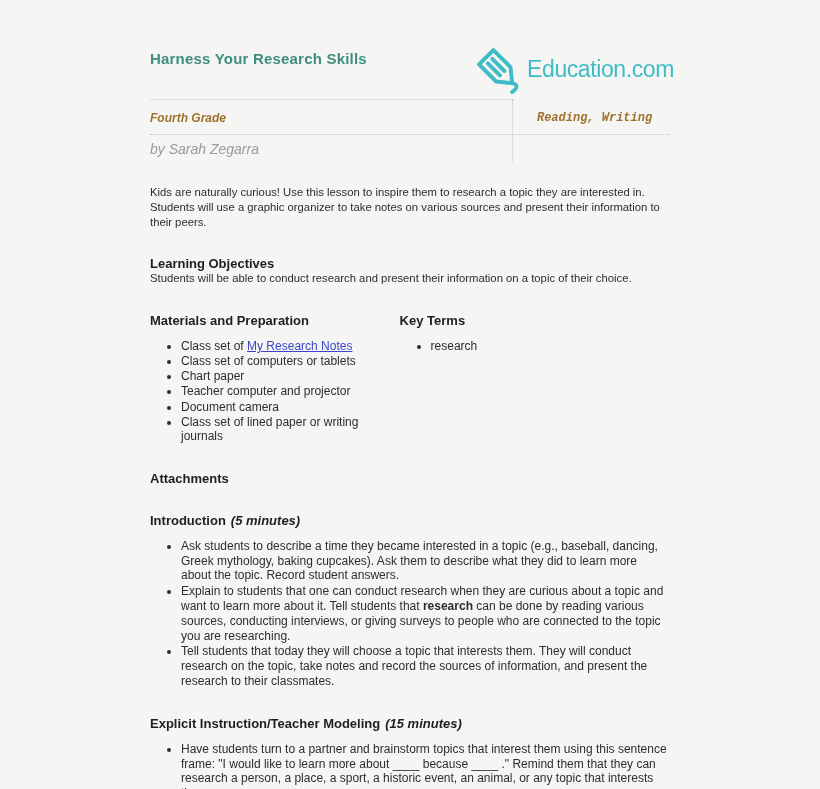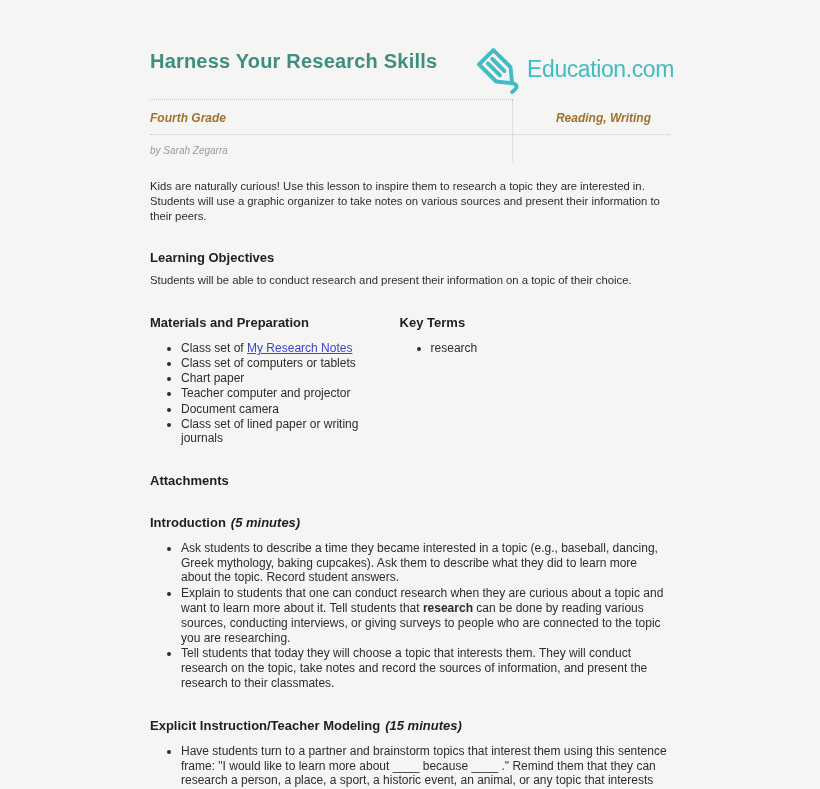--- a/index.html
+++ b/index.html
@@ -12,52 +12,52 @@
   }
   .page{width:520px;margin:0 auto;padding-top:40px;}
 
   
   .hdr-top{position:relative;height:50px;}
   .hdr-top::after{
     content:"";position:absolute;left:0;bottom:0;width:69.8%;
     border-bottom:1px dotted #c6c6c6;
   }
   .doc-title{
-    margin:10px 0 0;font-size:20px;font-weight:bold;
+    margin:10px 0 0;font-size:15px;font-weight:bold;
     color:#3f8e7d;letter-spacing:.2px;
   }
   .logo{
     position:absolute;right:-4px;top:-4px;
     display:flex;align-items:center;
   }
   .logo-icon{width:50px;height:50px;margin-right:2px;margin-bottom:-4px;}
   .logo-text{
     font-size:23px;color:#3fbcc6;font-weight:500;
     letter-spacing:-0.4px;line-height:1;
   }
   .grade-row,.byline-row{
     display:grid;grid-template-columns:69.8% 1fr;
   }
   .grade-row{border-bottom:1px dotted #c6c6c6;gap:24px;}
   .grade-cell{padding:8px 0;border-right:1px dotted #c6c6c6;}
-  .subject-cell{padding:8px 0;text-align:center;}
+  .subject-cell{padding:8px 0;font-family:Liberation Mono, monospace;}
   .grade-text,.subject-text{
     font-size:12px;font-weight:bold;font-style:italic;color:#a0722e;
   }
   .byline-cell{padding:5px 0 4px;border-right:1px dotted #c6c6c6;}
   .date-cell{padding:5px 0 4px;text-align:right;}
-  .byline-text{font-size:10px;font-style:italic;color:#9a9a9a;}
+  .byline-text{font-size:14px;font-style:italic;color:#9a9a9a;}
   .date-text{font-size:10px;color:#9a9a9a;}
 
   
   p{margin:0;font-size:11.3px;line-height:14.8px;}
-  .intro{margin-top:17px;}
+  .intro{margin-top:23px;}
   h2{margin:27px 0 0;font-size:13px;font-weight:bold;color:#1e1e1e;}
   .duration{font-style:italic;margin-left:5px;}
-  .section-p{margin-top:8px;}
+  .section-p{margin-top:0;}
   ul{margin:11px 0 0;padding-left:31px;}
   li{font-size:12px;line-height:14.1px;margin:0 0 1px;}
   .wide li{line-height:14.8px;margin-bottom:1px;}
   a{color:#3b45cc;text-decoration:underline;cursor:pointer;}
   b{font-weight:bold;}
   .two-col{display:grid;grid-template-columns:48% 52%;margin-top:27px;}
   .two-col h2{margin-top:0;}
   .attach-name{margin-top:1px;}
 </style>
 </head>

